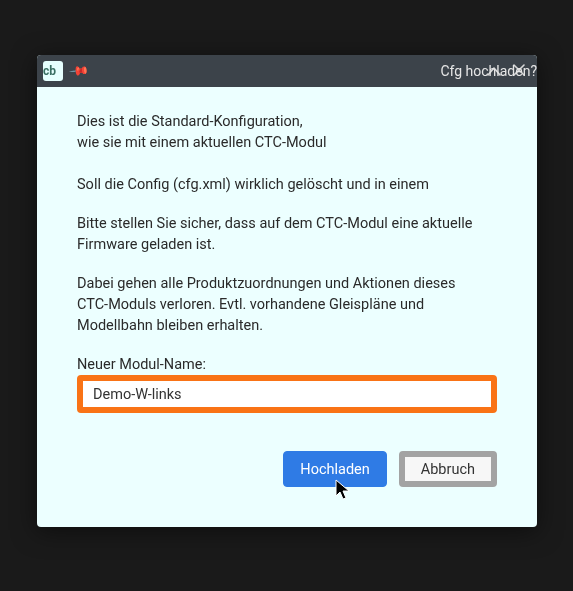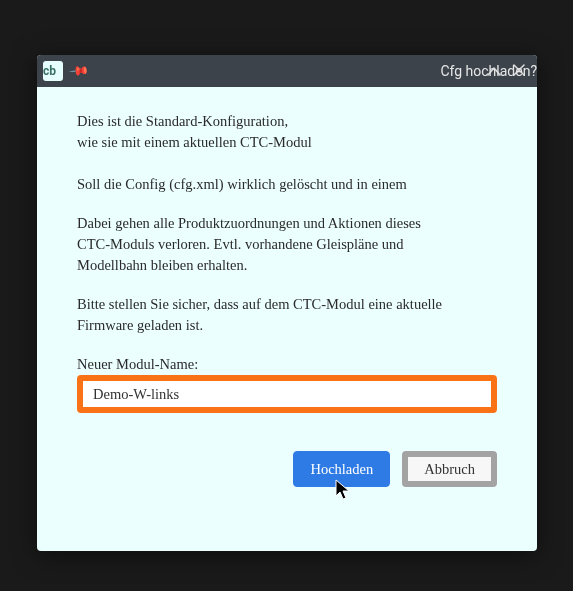--- a/index.html
+++ b/index.html
@@ -75,25 +75,24 @@
     font-size: 13px;
     line-height: 1;
     cursor: pointer;
   }
 
   .tb-btn.close {
     font-size: 15px;
   }
 
   .content {
-    padding: 24px 40px 64px 40px;
+    padding: 24px 40px 40px 40px;
     color: #2a2a2a;
     font-size: 14.5px;
     line-height: 1.45;
-    font-family: Liberation Serif, serif;
   }
 
   .para {
     margin-bottom: 18px;
   }
 
   .label {
     margin-top: 18px;
   }
 
@@ -176,28 +175,28 @@
   <div class="content">
 
     <div class="para">
       <span>Dies ist die Standard-Konfiguration,</span><br>
       <span>wie sie mit einem aktuellen CTC-Modul</span><br>
       <br>
       <span>Soll die Config (cfg.xml) wirklich gelöscht und in einem</span><br>
     </div>
 
     <div class="para">
+      <span>Bitte stellen Sie sicher, dass auf dem CTC-Modul eine aktuelle</span><br>
+      <span>Firmware geladen ist.</span>
+    </div>
+
+    <div class="para">
       <span>Dabei gehen alle Produktzuordnungen und Aktionen dieses</span><br>
       <span>CTC-Moduls verloren. Evtl. vorhandene Gleispläne und</span><br>
       <span>Modellbahn bleiben erhalten.</span>
-    </div>
-
-    <div class="para">
-      <span>Bitte stellen Sie sicher, dass auf dem CTC-Modul eine aktuelle</span><br>
-      <span>Firmware geladen ist.</span>
     </div>
 
     <div class="label">Neuer Modul-Name:</div>
 
     <input class="input" type="text" value="Demo-W-links" style="">
 
     <div class="buttons">
       <button class="btn btn-primary">Hochladen</button>
       <button class="btn btn-secondary">Abbruch</button>
     </div>

